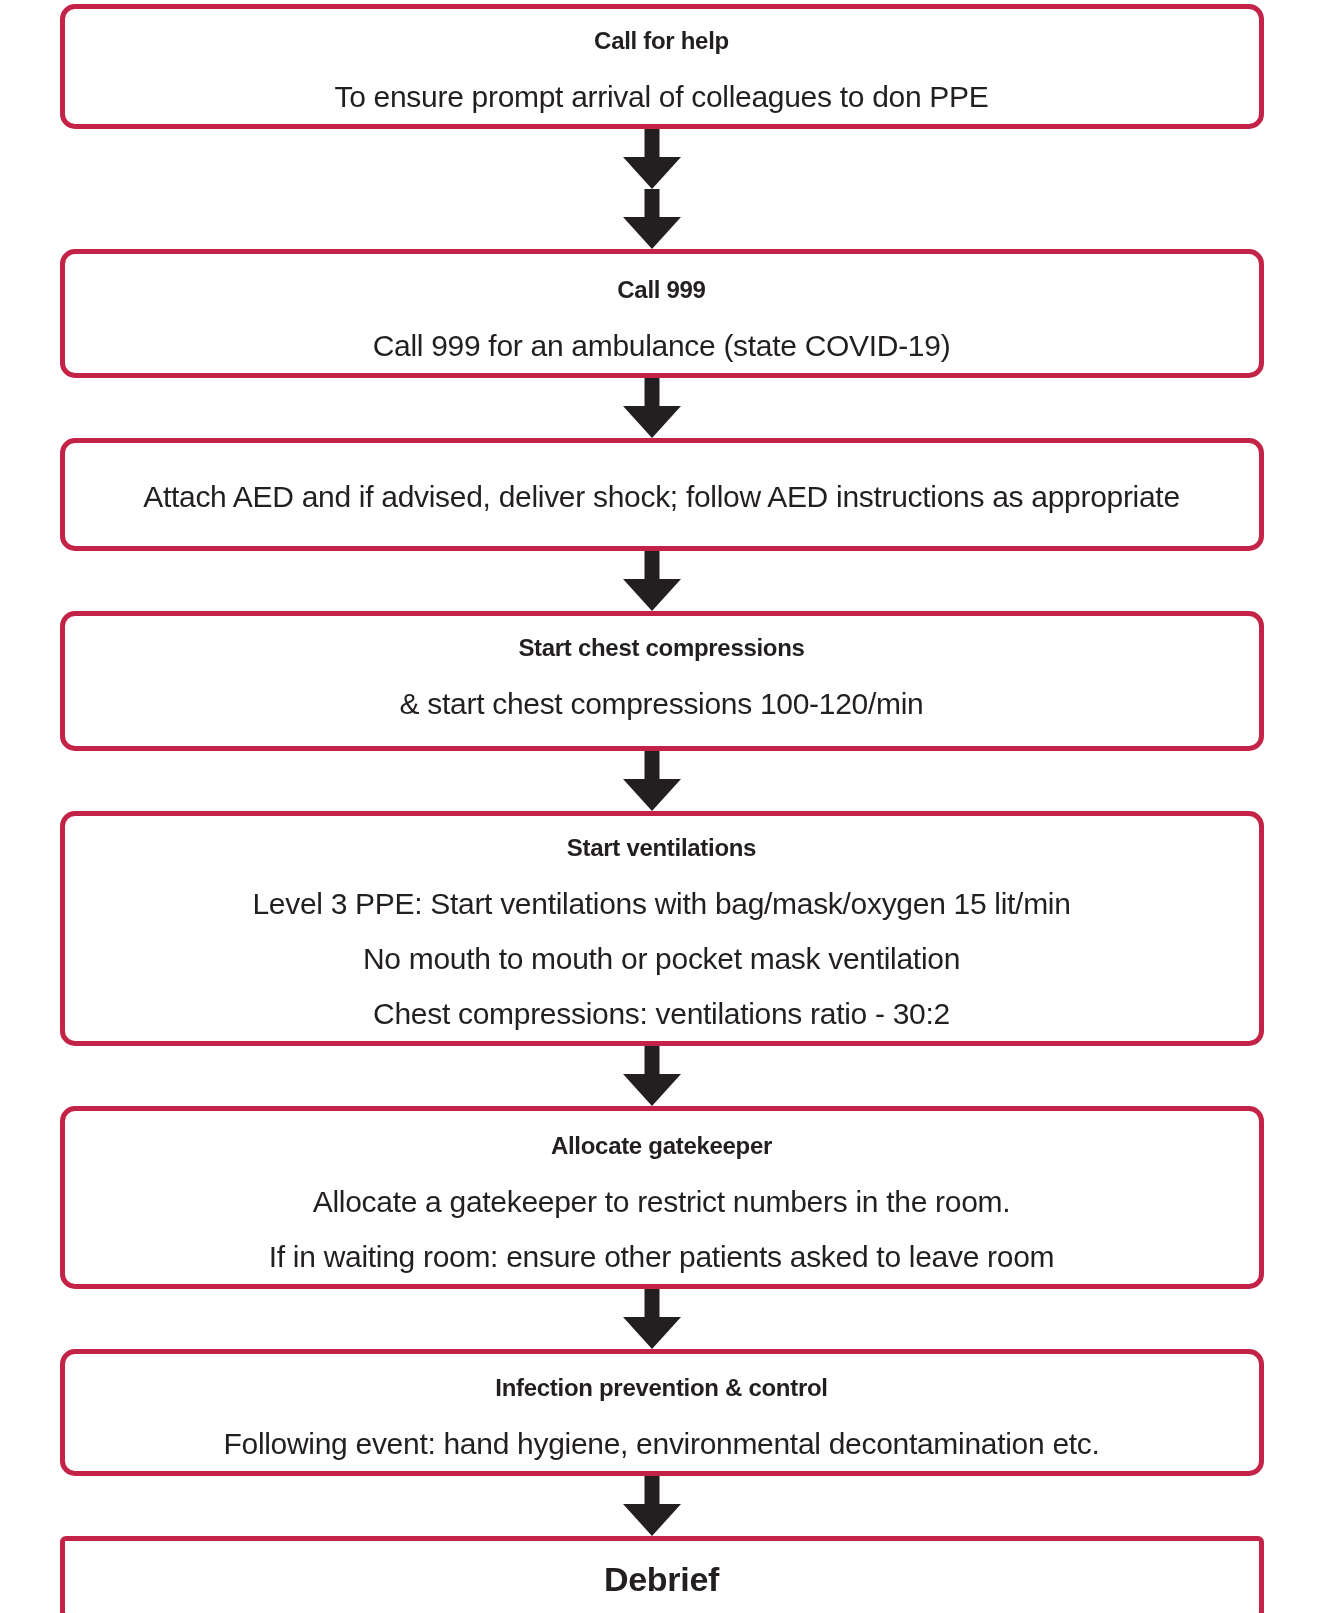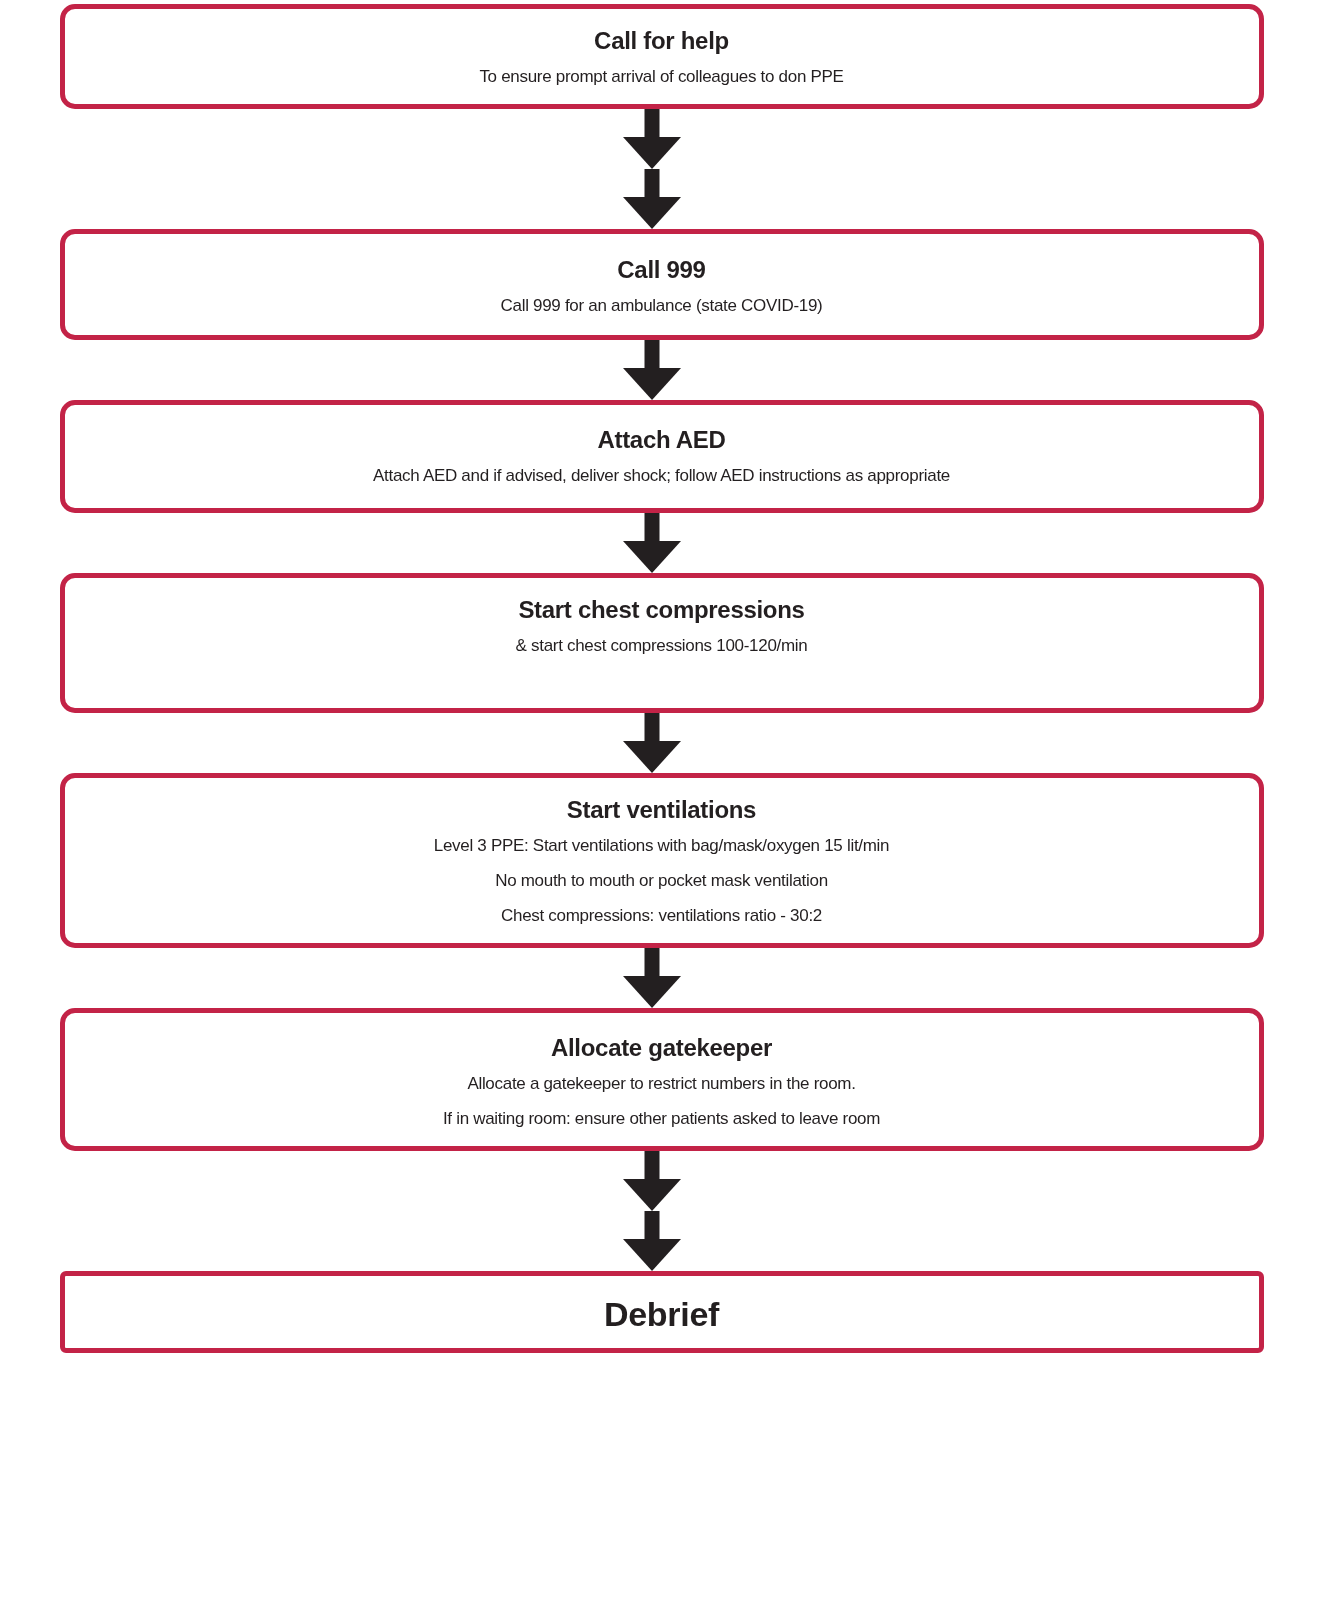--- a/index.html
+++ b/index.html
@@ -24,24 +24,25 @@
     color: #231f20;
   }
   .step-title {
     font-weight: bold;
     font-size: 24px;
     line-height: 37px;
     letter-spacing: -0.3px;
     color: #231f20;
   }
   .step-line {
-    font-size: 17px;
+    font-size: 30px;
     line-height: 35px;
     letter-spacing: -0.3px;
     color: #231f20;
+    margin-top: 20px;
   }
   .step.final { padding-top: 14px; }
   .step.final .step-title {
     font-size: 34px;
     line-height: 48px;
   }
   
   .h-1 { min-height: 99px; }
   .h-2 { min-height: 141px; }
   .h-3 { min-height: 111px; padding-top: 17px; }
@@ -115,21 +116,20 @@
   </div>
 
   <div class="arrow-gap">
     <div class="down-arrow">
       <div class="shaft"></div>
         <div class="head"></div>
     </div>
   </div>
 
   <div class="step h-4">
-    <div class="step-title">Attach AED</div>
     <div class="step-line">Attach AED and if advised, deliver shock; follow AED instructions as appropriate</div>
   </div>
 
   <div class="arrow-gap">
     <div class="down-arrow">
       <div class="shaft"></div>
         <div class="head"></div>
     </div>
   </div>
 
@@ -165,20 +165,24 @@
     <div class="step-line">If in waiting room: ensure other patients asked to leave room</div>
   </div>
 
   <div class="arrow-gap">
     <div class="down-arrow">
       <div class="shaft"></div>
         <div class="head"></div>
     </div>
   </div>
 
+  <div class="step h-8">
+    <div class="step-title">Infection prevention &amp; control</div>
+    <div class="step-line">Following event: hand hygiene, environmental decontamination etc.</div>
+  </div>
 
   <div class="arrow-gap">
     <div class="down-arrow">
       <div class="shaft"></div>
         <div class="head"></div>
     </div>
   </div>
 
   <div class="step h-9 final">
     <div class="step-title">Debrief</div>

